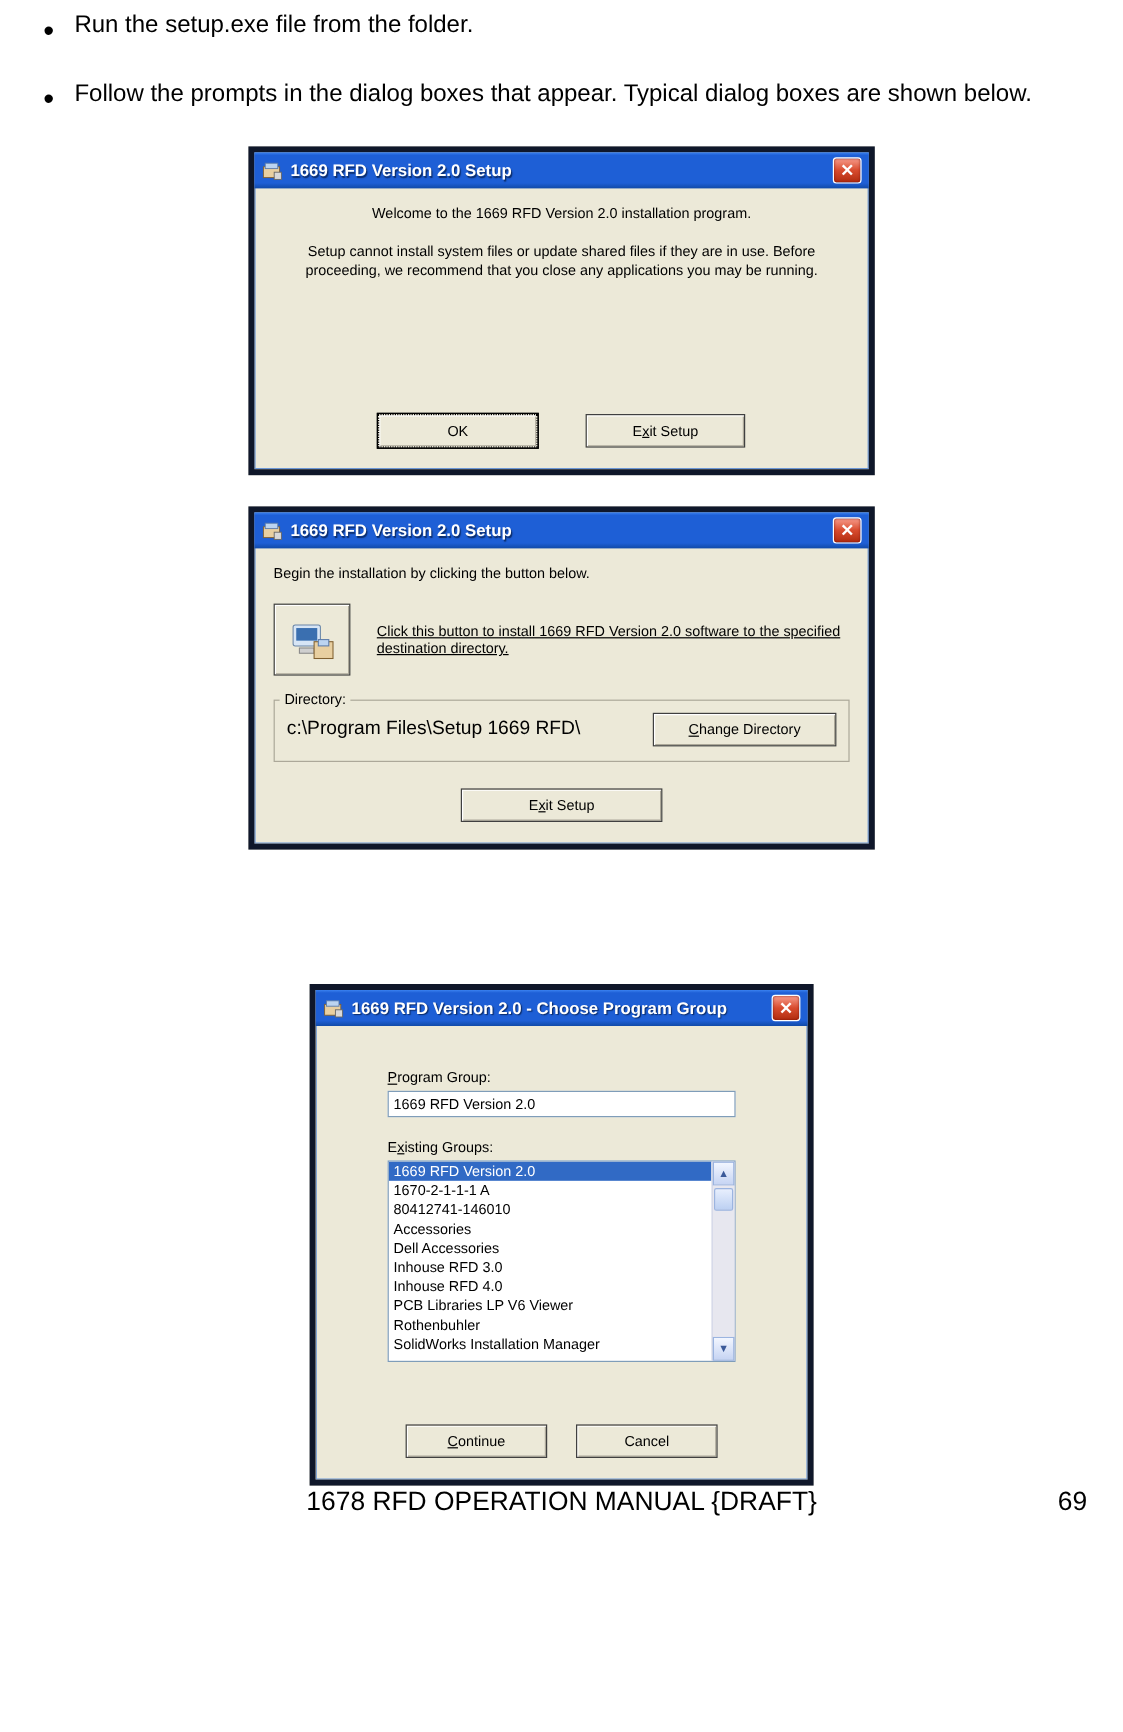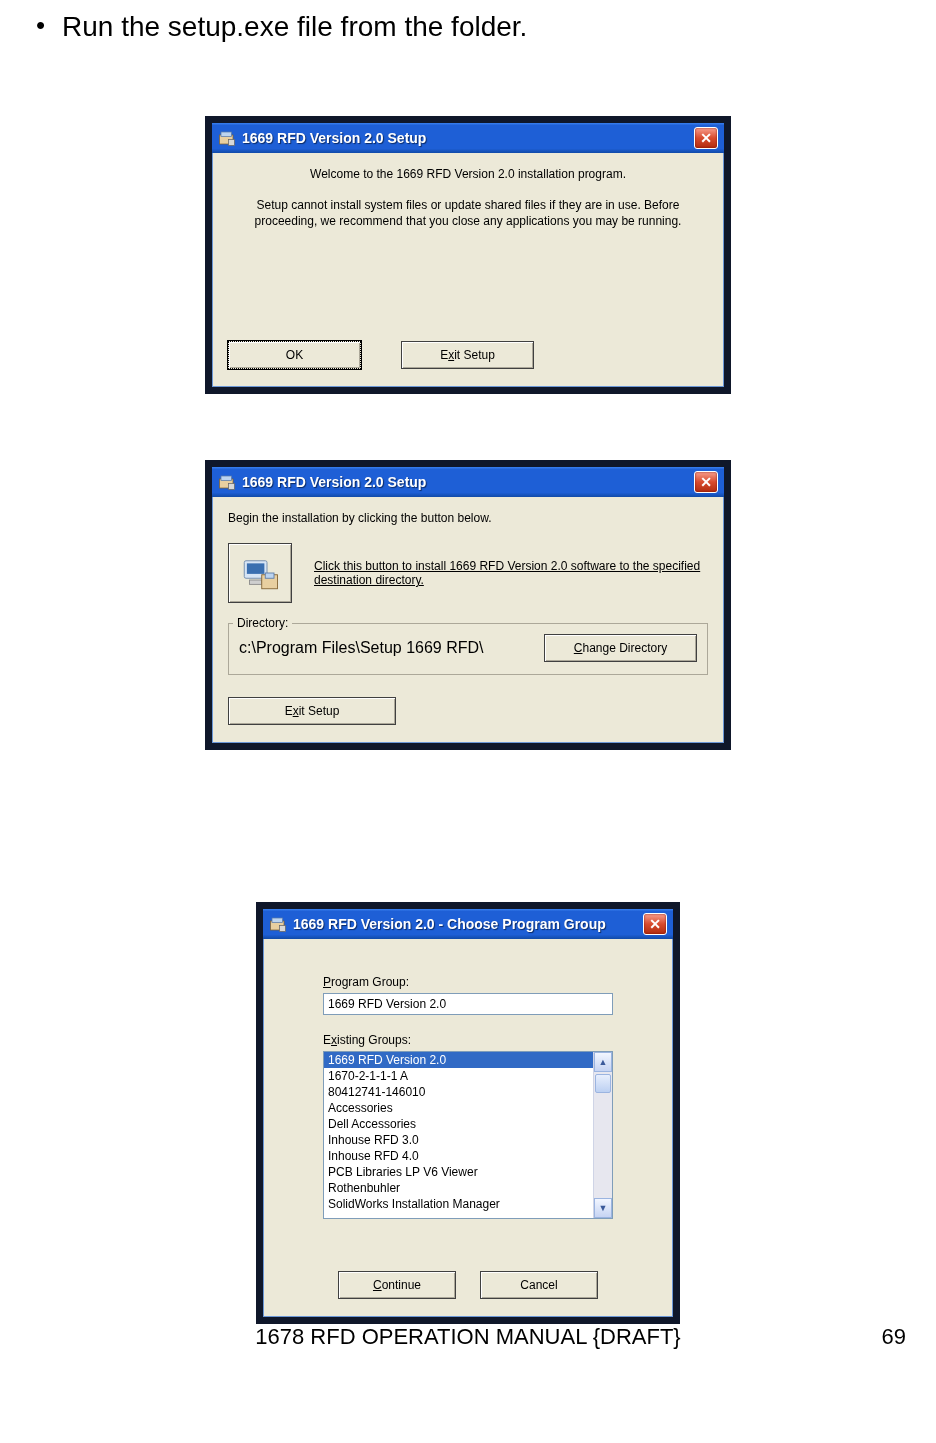--- a/index.html
+++ b/index.html
@@ -14,44 +14,43 @@
     padding: 8px 30px 30px 30px;
   }
   ul.doc-list {
     margin: 0 0 18px 6px;
     padding: 0;
     list-style: none;
   }
   ul.doc-list li {
     position: relative;
     padding-left: 26px;
-    font-size: 28px;
+    font-size: 20px;
     line-height: 1.35;
     margin-bottom: 30px;
   }
   ul.doc-list li::before {
     content: "•";
     position: absolute;
     left: 0;
     top: 0;
     font-size: 26px;
   }
   .figures {
     display: flex;
     flex-direction: column;
     align-items: center;
     gap: 26px;
   }
   .gap-big { height: 60px; }
   
   .dialog {
     background: #ece9d8;
-    border: 7px solid #0f172a;
+    border: 5px solid #0f172a;
     box-shadow: 0 0 0 1px #6b97d6 inset;
-    margin-top: 40px;
   }
   .titlebar {
     display: flex;
     align-items: center;
     padding: 4px 6px;
     background: linear-gradient(to bottom, #3a81f0 0%, #1e5fd6 8%, #1e5fd6 85%, #114aa8 100%);
     color: #fff;
   }
   .titlebar .win-icon {
     width: 18px; height: 18px;
@@ -90,20 +89,21 @@
     text-align: center;
     margin-bottom: 16px;
   }
   .msg-block {
     text-align: center;
     line-height: 1.35;
   }
   .panel-gap { height: 100px; }
   .btn-row {
     display: flex;
+    justify-content: center;
     gap: 40px;
     margin-top: 12px;
   }
   .xp-btn {
     min-width: 115px;
     height: 26px;
     background: #ece9d8;
     border: 1px solid #404040;
     box-shadow: 1px 1px 0 #fff inset, -1px -1px 0 #aca899 inset;
     font-family: Tahoma, Arial, sans-serif;
@@ -257,20 +257,21 @@
     font-size: 22px;
   }
 </style>
 </head>
 <body>
 
 <div class="page">
 
   <ul class="doc-list">
     <li>Run the setup.exe file from the folder.</li>
+    <li>Follow the prompts in the dialog boxes that appear.  Typical dialog boxes are shown below.</li>
   </ul>
 
   <div class="figures">
 
     <div class="dialog" style="width:512px;">
       <div class="titlebar">
         <span class="win-icon">
           <svg viewBox="0 0 24 24">
               <rect x="2" y="8" width="18" height="12" fill="#e8cfa0" stroke="#806030"></rect>
               <rect x="4" y="4" width="14" height="6" fill="#bcd4f0" stroke="#5a7aa8"></rect>

